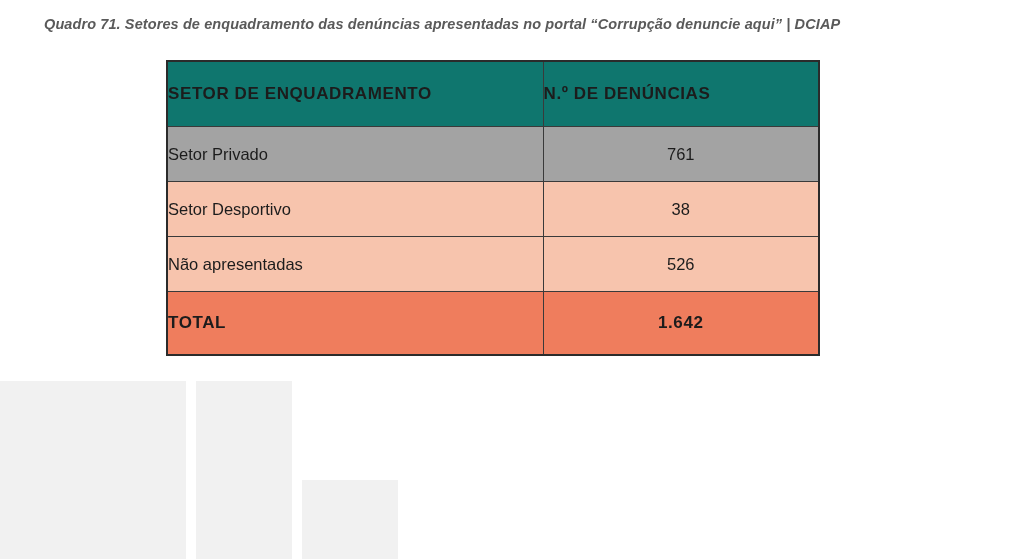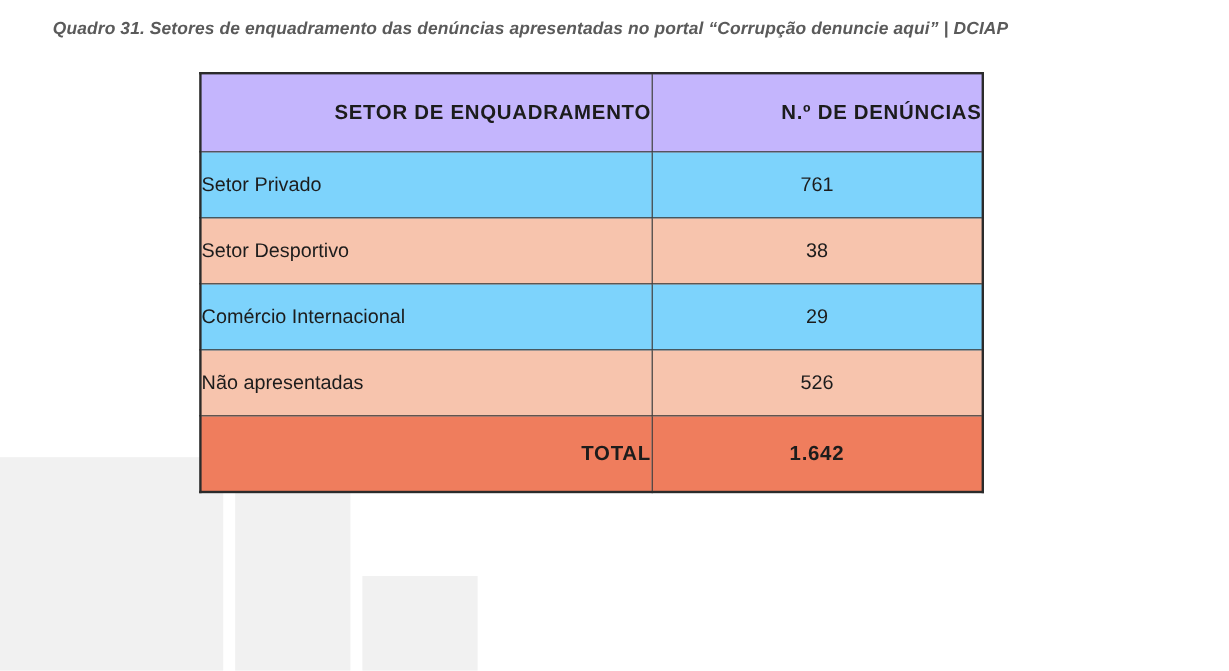--- a/index.html
+++ b/index.html
@@ -55,23 +55,23 @@
   }
   table.q47 td, table.q47 th {
     border: 1px solid #3a3a3a;
     padding: 0;
     margin: 0;
   }
   col.c1 { width: 376px; }
   col.c2 { width: 276px; }
 
   th.header-cell {
-    background: #c4b5fd;
+    background: #0f766e;
     height: 64px;
-    text-align: right;
+    text-align: left;
     vertical-align: middle;
     font-size: 17px;
     font-weight: bold;
     color: #1c1c1c;
     letter-spacing: 0.6px;
   }
 
   td.label-cell {
     height: 54px;
     vertical-align: middle;
@@ -81,42 +81,42 @@
     text-align: left;
   }
   td.value-cell {
     height: 54px;
     vertical-align: middle;
     text-align: center;
     font-size: 16.5px;
     color: #1c1c1c;
   }
   tr.shade-a td { background: #f7c4ad; }
-  tr.shade-b td { background: #7dd3fc; }
+  tr.shade-b td { background: #a3a3a3; }
 
   tr.total-row td {
     background: #ef7d5d;
     height: 62px;
     font-weight: bold;
     font-size: 17px;
     letter-spacing: 0.6px;
   }
   tr.total-row td.label-cell {
-    text-align: right;
-    padding-left: 17px;
+    text-align: left;
+    padding-left: 0;
   }
 </style>
 </head>
 <body>
 
 <div class="deco deco-a"></div>
 <div class="deco deco-b"></div>
 <div class="deco deco-c"></div>
 
-<div class="caption">Quadro 31.  Setores de enquadramento das denúncias apresentadas no portal “Corrupção denuncie aqui” | DCIAP</div>
+<div class="caption">Quadro 71.  Setores de enquadramento das denúncias apresentadas no portal “Corrupção denuncie aqui” | DCIAP</div>
 
 <div class="table-wrap">
   <table class="q47">
     <colgroup>
       <col class="c1">
       <col class="c2">
     </colgroup>
     <thead>
       <tr>
         <th class="header-cell">SETOR DE ENQUADRAMENTO</th>
@@ -125,24 +125,20 @@
     </thead>
     <tbody>
       <tr class="shade-b">
         <td class="label-cell">Setor Privado</td>
         <td class="value-cell">761</td>
       </tr>
       <tr class="shade-a">
         <td class="label-cell">Setor Desportivo</td>
         <td class="value-cell">38</td>
       </tr>
-      <tr class="shade-b">
-        <td class="label-cell">Comércio Internacional</td>
-        <td class="value-cell">29</td>
-      </tr>
       <tr class="shade-a">
         <td class="label-cell">Não apresentadas</td>
         <td class="value-cell">526</td>
       </tr>
       <tr class="total-row">
         <td class="label-cell">TOTAL</td>
         <td class="value-cell">1.642</td>
       </tr>
     </tbody>
   </table>

